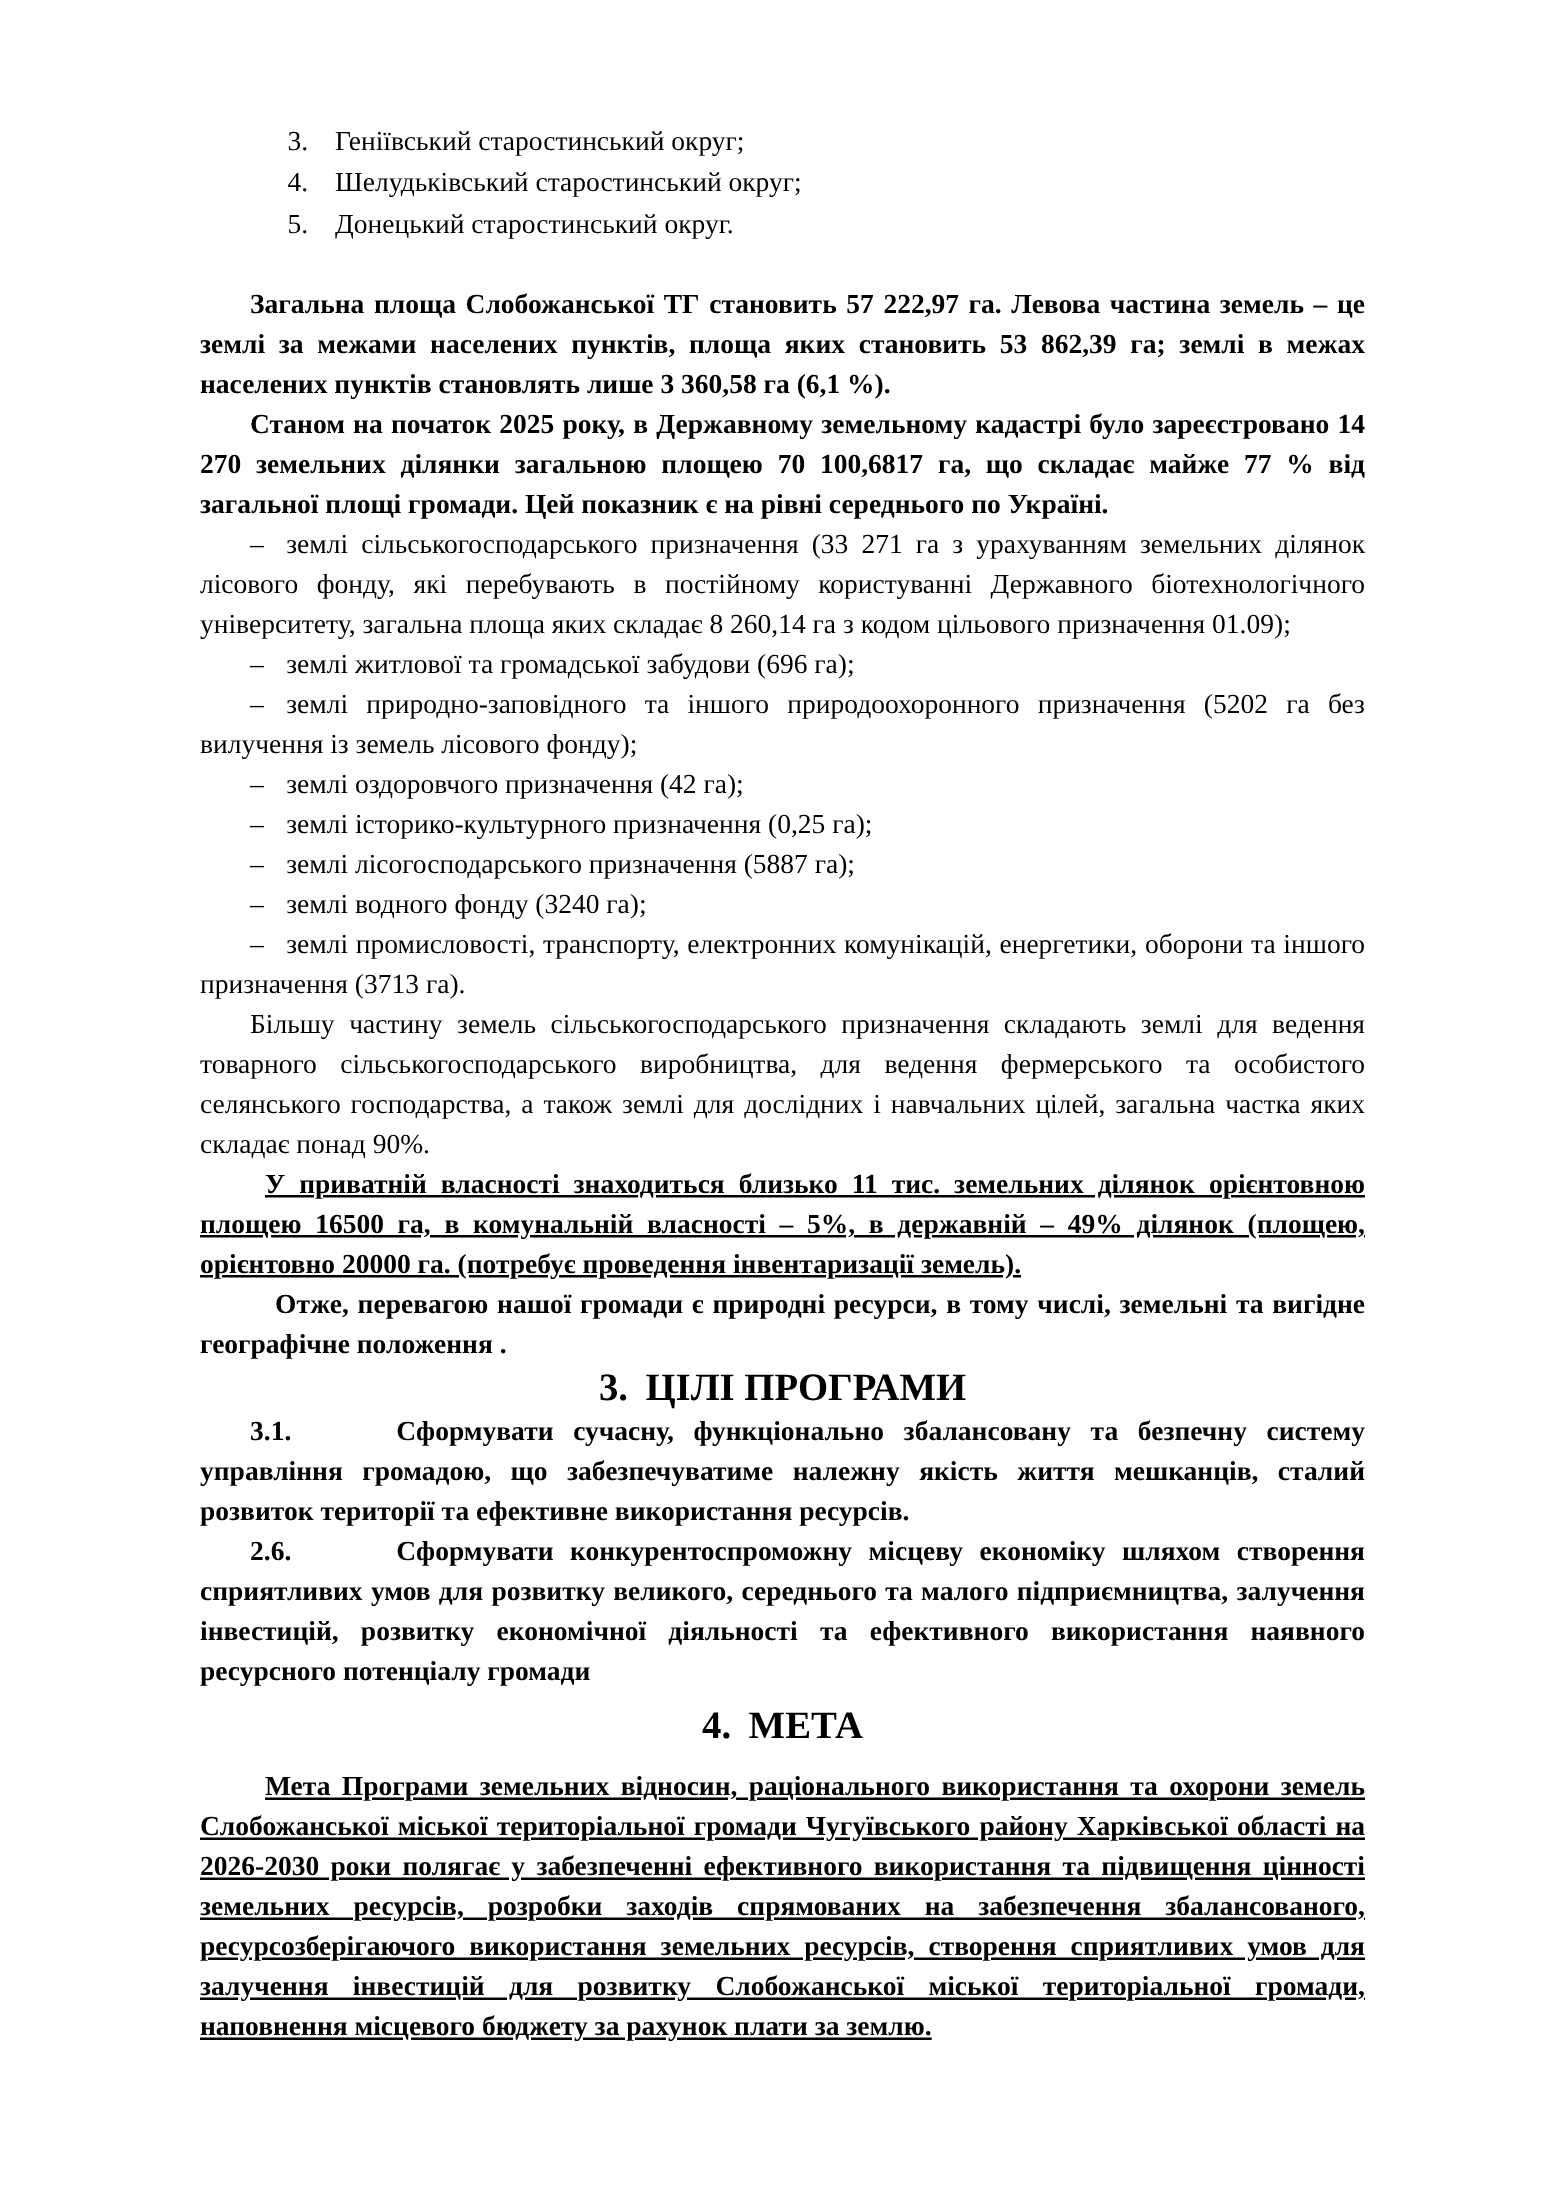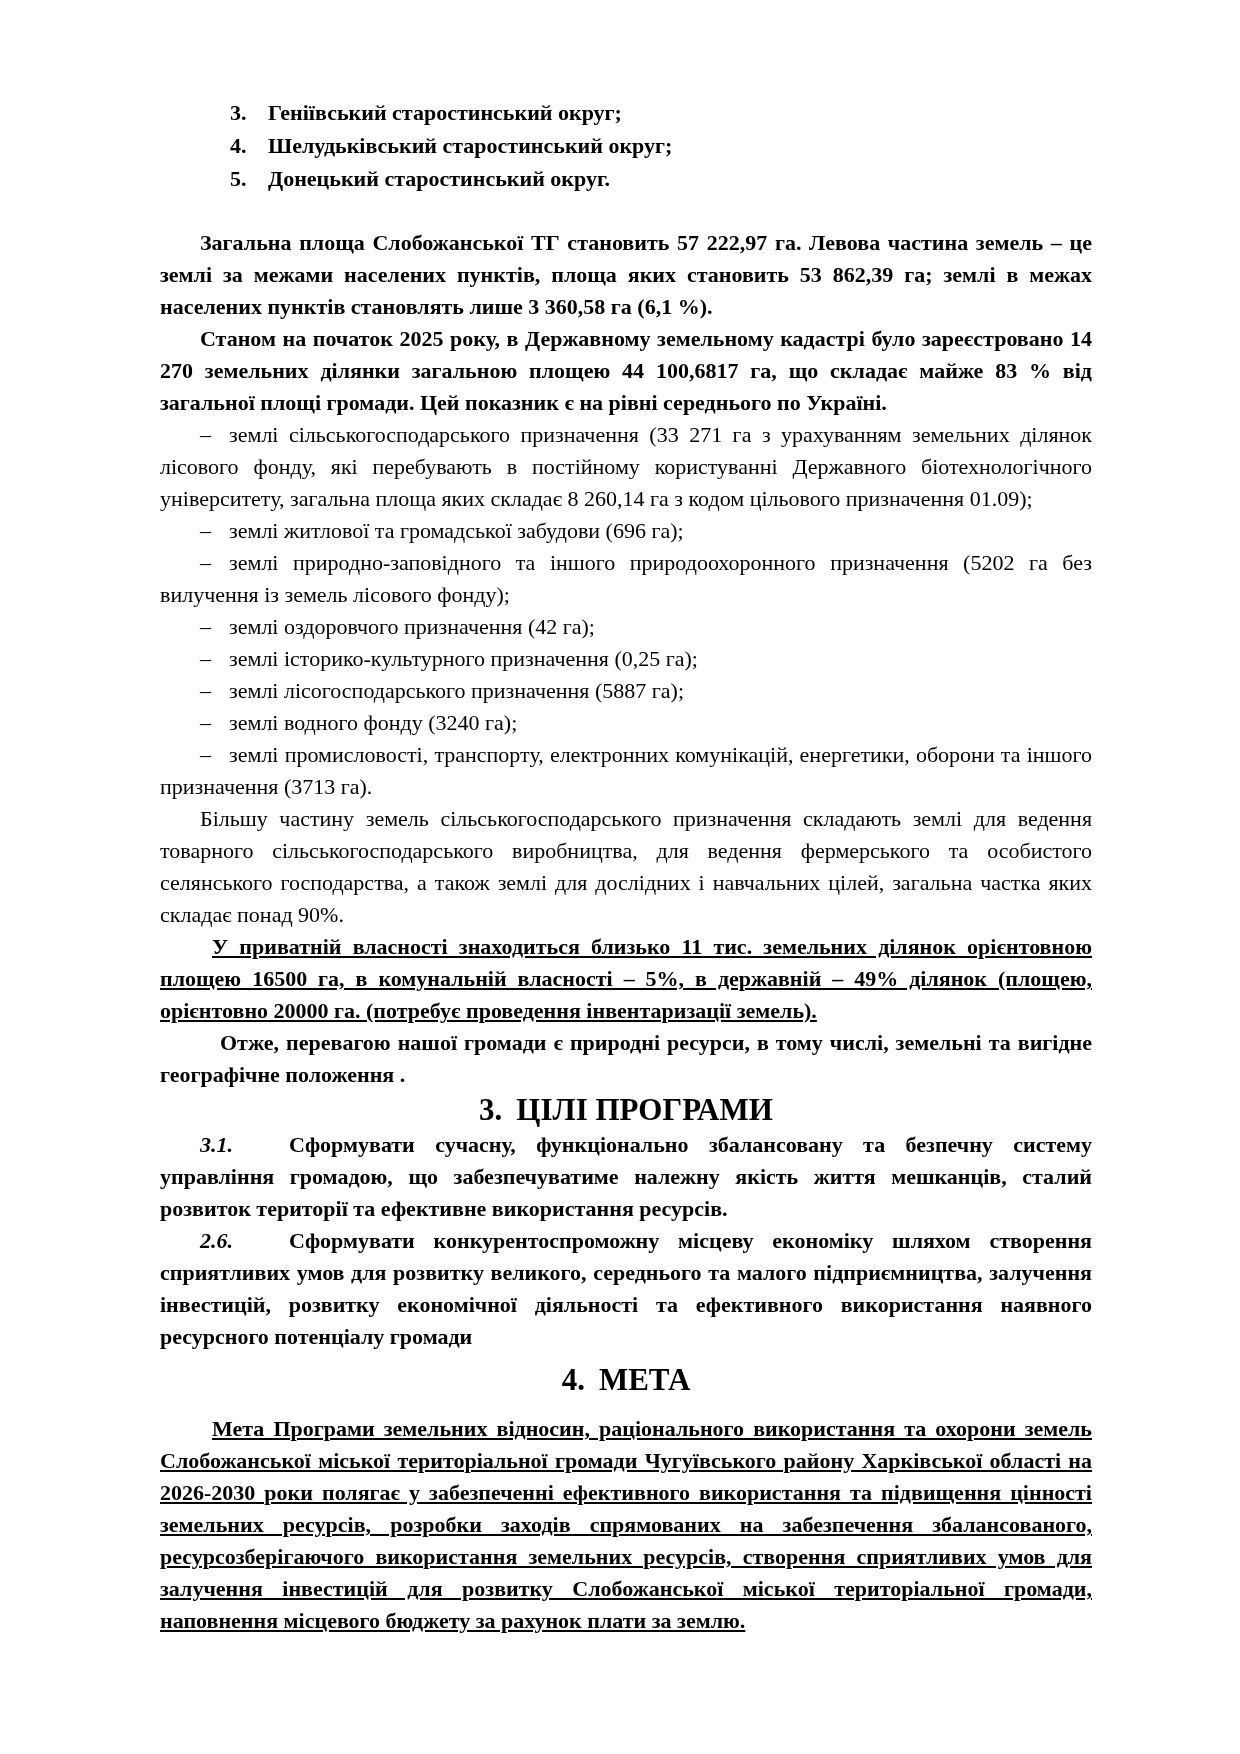--- a/index.html
+++ b/index.html
@@ -29,30 +29,30 @@
   .indent { text-indent: 40px; }
   .indent-lg { text-indent: 60px; }
   .indent-md { text-indent: 52px; text-decoration: underline; }
   .gap-top { margin-top: 32px; }
   .starosta-list {
     list-style: none;
     margin: 0;
     padding: 0 0 0 70px;
   }
   .starosta-list .list-item {
-    font-weight: bold;
+    font-weight: normal;
     line-height: 33px;
     text-align: left;
   }
   .num {
     display: inline-block;
     width: 38px;
   }
   .dash { padding-right: 18px; }
-  .goal-num { margin-right: 56px; font-style: italic; }
+  .goal-num { margin-right: 84px; }
   .heading {
     margin: 2px 0;
     text-align: center;
     font-weight: bold;
     font-size: 31px;
     line-height: 34px;
   }
   .h-num { margin-right: 14px; }
   .h-meta { margin: 10px 0 16px; }
 </style>
@@ -68,21 +68,21 @@
     <li class="list-item">
       <span class="num">4.</span><span>Шелудьківський старостинський округ;</span>
     </li>
     <li class="list-item">
       <span class="num">5.</span><span>Донецький старостинський округ.</span>
     </li>
   </ol>
 
   <p class="para bold indent gap-top">Загальна площа Слобожанської ТГ становить 57 222,97 га. Левова частина земель – це землі за межами населених пунктів, площа яких становить 53 862,39 га; землі в межах населених пунктів становлять лише 3 360,58 га (6,1 %).</p>
 
-  <p class="para bold indent">Станом на початок 2025 року, в Державному земельному кадастрі було зареєстровано 14 270 земельних ділянки загальною площею 44 100,6817 га, що складає майже 83 % від загальної площі громади. Цей показник є на рівні середнього по Україні.</p>
+  <p class="para bold indent">Станом на початок 2025 року, в Державному земельному кадастрі було зареєстровано 14 270 земельних ділянки загальною площею 70 100,6817 га, що складає майже 77 % від загальної площі громади. Цей показник є на рівні середнього по Україні.</p>
 
 
   <p class="para indent"><span class="dash">–</span><span>землі сільськогосподарського призначення (33 271 га з урахуванням земельних ділянок лісового фонду, які перебувають в постійному користуванні Державного біотехнологічного університету, загальна площа яких складає 8 260,14 га з кодом цільового призначення 01.09);</span></p>
   <p class="para indent"><span class="dash">–</span><span>землі житлової та громадської забудови (696 га);</span></p>
   <p class="para indent"><span class="dash">–</span><span>землі природно-заповідного та іншого природоохоронного призначення (5202 га без вилучення із земель лісового фонду);</span></p>
   <p class="para indent"><span class="dash">–</span><span>землі оздоровчого призначення (42 га);</span></p>
   <p class="para indent"><span class="dash">–</span><span>землі історико-культурного призначення (0,25 га);</span></p>
   <p class="para indent"><span class="dash">–</span><span>землі лісогосподарського призначення (5887 га);</span></p>
   <p class="para indent"><span class="dash">–</span><span>землі водного фонду (3240 га);</span></p>
   <p class="para indent"><span class="dash">–</span><span>землі промисловості, транспорту, електронних комунікацій, енергетики, оборони та іншого призначення (3713 га).</span></p>

